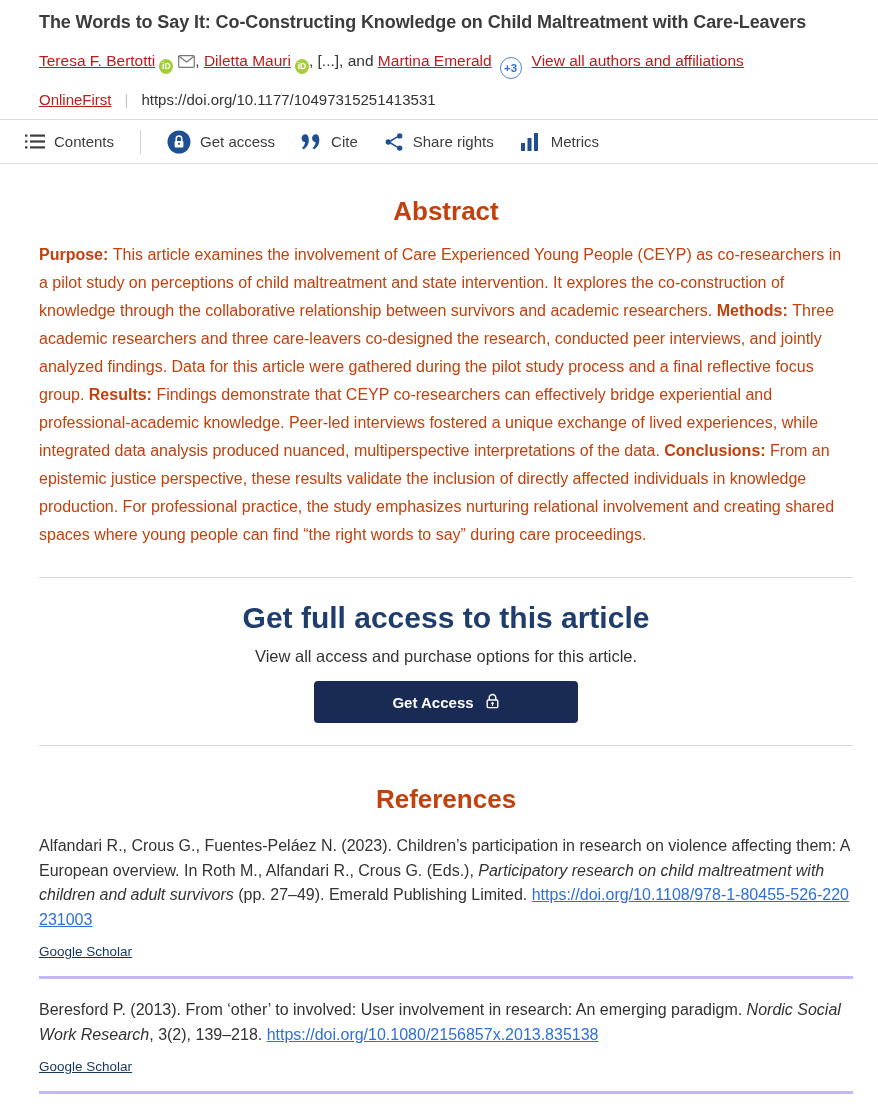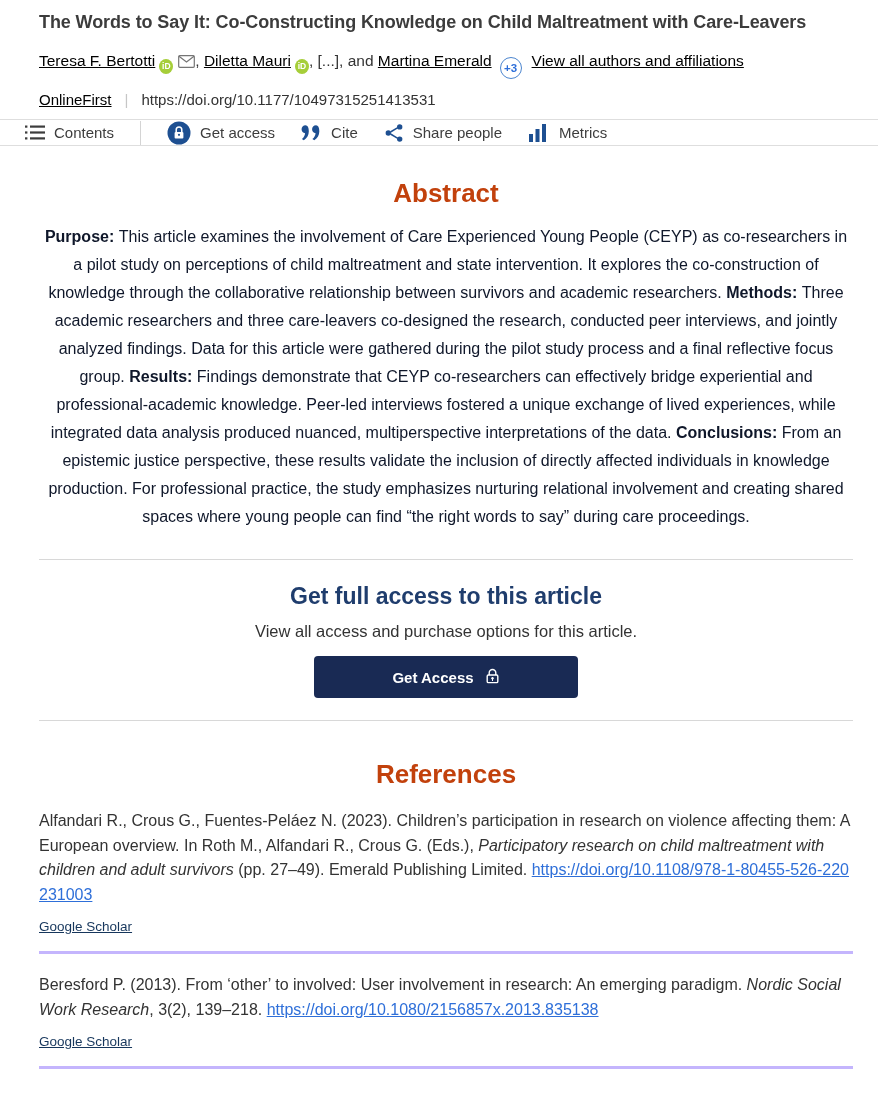--- a/index.html
+++ b/index.html
@@ -4,21 +4,21 @@
 <style>
   * { margin:0; padding:0; box-sizing:border-box; }
   html,body { background:#fff; }
   body {
     width:878px; height:1116px; overflow:hidden;
     font-family:"Liberation Sans", sans-serif;
     color:#333;
   }
   .pad { padding-left:39px; padding-right:25px; }
   a { cursor:pointer; text-decoration:underline; }
-  a.hlink { color:#000000; }
+  a.hlink { color:#b91c1c; }
 
   
   h1.title {
     padding-top:10px; font-size:18px; line-height:25px; font-weight:700;
     color:#3c3c3c; white-space:nowrap; letter-spacing:-0.1px;
   }
   .authors { margin-top:14px; font-size:15.5px; line-height:24px; white-space:nowrap; }
   .orcid {
     display:inline-flex; vertical-align:-3px; width:14px; height:15px; border-radius:50%;
     background:#a6ce39; color:#fff; font-size:8.5px; font-weight:700;
@@ -29,39 +29,39 @@
     display:inline-flex; vertical-align:-6px; width:22px; height:22px; border-radius:50%;
     border:1px solid #4d86cf; color:#2e6fd9; font-size:11.5px; font-weight:700;
     align-items:center; justify-content:center; margin:0 10px 0 8px;
   }
   .meta { margin-top:12px; font-size:15px; }
   .meta .sep { color:#c6c6c6; margin:0 13px; }
   .meta .doi-plain { color:#333; }
 
   
   .toolbar {
-    margin-top:11px; height:27px; border-top:1px solid #dedede; border-bottom:1px solid #dedede;
+    margin-top:11px; height:45px; border-top:1px solid #dedede; border-bottom:1px solid #dedede;
     display:flex; align-items:center; gap:26px; padding-left:25px;
     white-space:nowrap; overflow:hidden;
   }
   .tb-item { display:inline-flex; align-items:center; gap:9px; font-size:15px; color:#3d3d3d; cursor:pointer; flex:0 0 auto; }
   .tb-item .tb-ico { display:inline-flex; }
   .tb-divider { width:1px; height:24px; background:#d4d4d4; flex:0 0 auto; }
 
   
   .section-h { font-size:26px; font-weight:700; color:#c2410c;text-align:center; }
   .abstract-h { margin-top:32px; }
-  .abstract-text { margin-top:14px; font-size:16px; line-height:28px; color:#0f172a;text-align:center; }
+  .abstract-text { margin-top:14px; font-size:16px; line-height:28px; color:#c2410c; }
   .abstract-text b { font-weight:700; }
 
   .divider { border:none; border-top:1px solid #d8d8d8; }
   .d1 { margin-top:28px; }
 
   .access { text-align:center; }
-  .access-h { margin-top:23px; font-size:23px; font-weight:700; color:#1f3d6d; }
+  .access-h { margin-top:23px; font-size:30px; font-weight:700; color:#1f3d6d; }
   .access-sub { margin-top:12px; font-size:16.5px; color:#333; }
   .get-access-btn {
     margin-top:15px; margin-bottom:22px; min-width:264px; height:42px;
     background:#192a54; color:#fff; border:none; border-radius:4px;
     font-family:inherit; font-size:15px; font-weight:700;
     display:inline-flex; align-items:center; justify-content:center; gap:11px; cursor:pointer;
   }
 
   .refs-h { margin-top:38px; }
   .ref { border-bottom:3px solid #c4b5fd; padding:19px 0 16px; }
@@ -137,21 +137,21 @@
         <svg width="20" height="20" viewBox="0 0 20 20">
             <g stroke="#1d4f91" stroke-width="1.5">
               <line x1="6.5" y1="9" x2="13.8" y2="4.7"></line>
               <line x1="6.5" y1="11" x2="13.8" y2="15.3"></line>
             </g>
             <circle cx="15.7" cy="3.9" r="2.7" fill="#1d4f91"></circle>
             <circle cx="4.3" cy="10" r="2.7" fill="#1d4f91"></circle>
             <circle cx="15.7" cy="16.1" r="2.7" fill="#1d4f91"></circle>
           </svg>
       </span>
-      <span>Share people</span>
+      <span>Share rights</span>
     </div>
 
 
     <div class="tb-item">
       <span class="tb-ico">
         <svg width="22" height="20" viewBox="0 0 22 20">
             <g fill="#1d4f91">
               <rect x="1" y="11" width="4" height="8"></rect>
               <rect x="7.5" y="6" width="4" height="13"></rect>
               <rect x="14" y="1" width="4" height="18"></rect>

